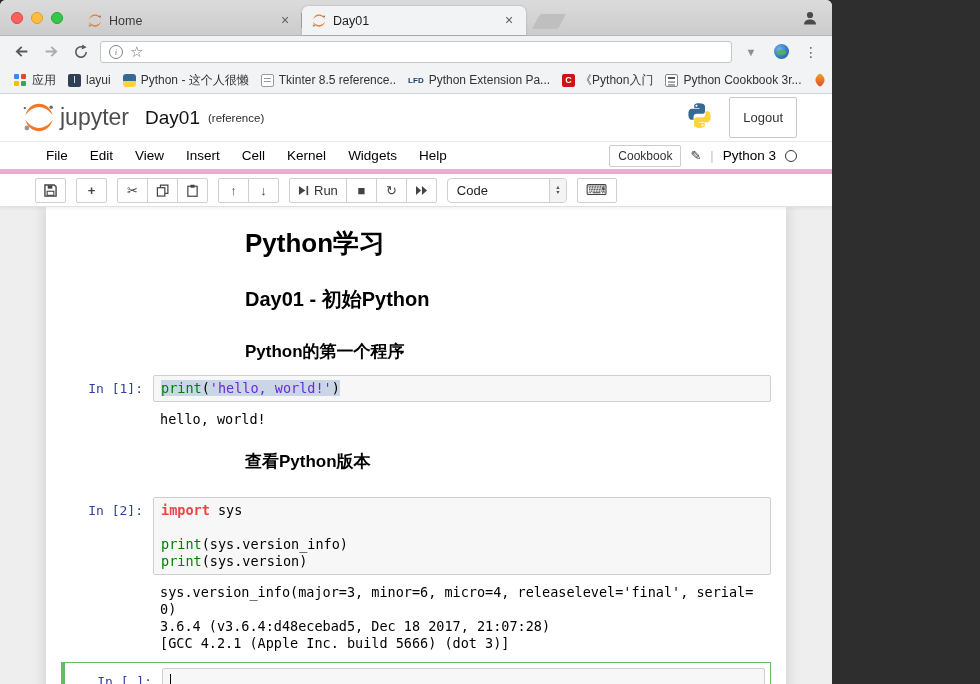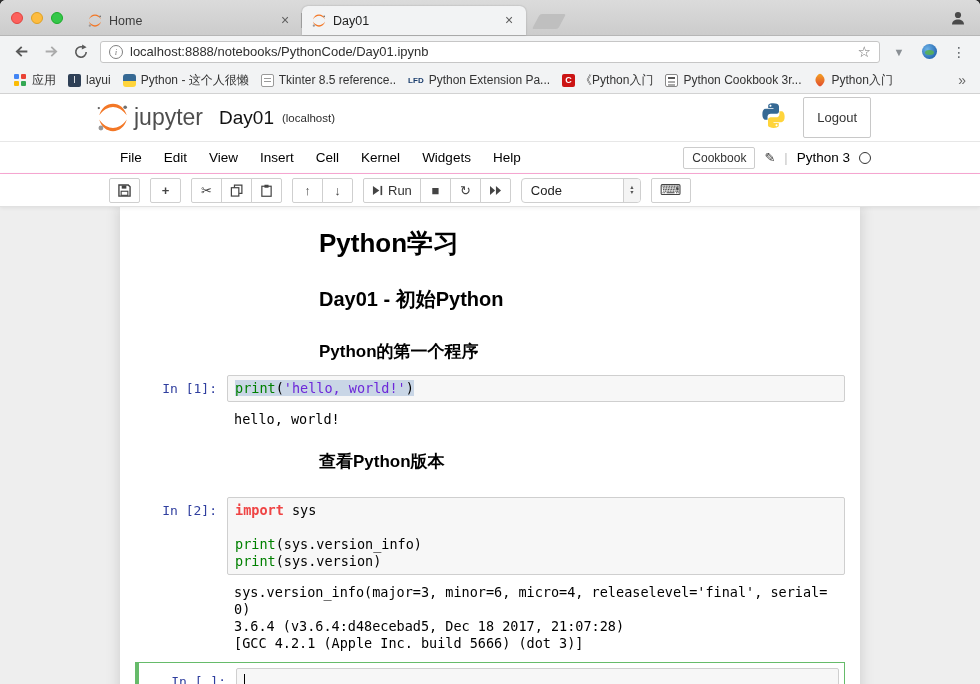--- a/index.html
+++ b/index.html
@@ -1,18 +1,18 @@
 <!DOCTYPE html>
 <html><head>
 <meta charset="utf-8">
 <style>
   * { margin:0; padding:0; box-sizing:border-box; }
   html,body { width:980px; height:684px; overflow:hidden; background:#2e2e2e; }
   body { font-family:"Liberation Sans","DejaVu Sans",sans-serif; }
-  .window { width:980px; height:684px; border-radius:6px 6px 0 0; overflow:hidden; background:#fff; position:relative; }
+  .window { width:832px; height:684px; border-radius:6px 6px 0 0; overflow:hidden; background:#fff; position:relative; }
 
   
   .titlebar { height:36px; background:linear-gradient(#dbdbdb,#cccccc); position:relative; border-bottom:1px solid #b6b6b6; }
   .traffic { position:absolute; left:11px; top:12px; display:flex; gap:8px; }
   .tl { width:12px; height:12px; border-radius:50%; display:inline-block; }
   .tl-red { background:#fc615d; border:1px solid #e0443e; }
   .tl-yellow { background:#fdbc40; border:1px solid #dea123; }
   .tl-green { background:#34c749; border:1px solid #1aab29; }
   .tabs { position:absolute; left:78px; bottom:0; display:flex; align-items:flex-end; height:29px; }
   .tab { width:224px; height:29px; display:flex; align-items:center; padding:0 9px; font-size:12.5px; color:#3c3c3c; position:relative; }
@@ -59,21 +59,21 @@
   .jheader { height:48px; background:#fff; border-bottom:1px solid #e7e7e7; }
   .jwrap { width:762px; margin:0 auto; height:100%; display:flex; align-items:center; position:relative; }
   .jlogo { display:flex; align-items:center; gap:3px; margin-left:-14px; }
   .jlogo-text { font-size:23px; color:#4e4e4e; }
   .jtitle { margin-left:16px; font-size:19px; color:#111; }
   .jautosave { margin-left:8px; font-size:11.5px; color:#2c2c2c; }
   .jh-right { position:absolute; right:0; display:flex; align-items:center; gap:16px; }
   .logout { border:1px solid #c8c8c8; border-radius:2px; background:#fff; padding:12px 13px; font-size:13px; color:#333; }
 
   
-  .jmenubar { height:32px; background:#fff; border-bottom:1px solid #f9a8d4; }
+  .jmenubar { height:32px; background:#fff; border-bottom:5px solid #f9a8d4; }
   .jmenu { display:flex; align-items:center; height:100%; }
   .jmenu-item { padding:7px 11px; font-size:13.5px; color:#000; }
   .jm-right { margin-left:auto; display:flex; align-items:center; gap:9px; }
   .trusted { border:1px solid #ccc; border-radius:2px; padding:3px 8px; font-size:12px; color:#333; background:#fff; }
   .pencil { color:#333; font-size:13px; }
   .vsep { color:#c2c2c2; font-size:13px; }
   .kernel-name { font-size:13.5px; color:#000; }
   .kernel-ind { width:12px; height:12px; border:1.5px solid #333; border-radius:50%; }
 
   
@@ -173,21 +173,20 @@
         </svg>
     </span>
     <span class="nav-btn">
       <svg width="16" height="16" viewBox="0 0 16 16">
           <path d="M13.2 8A5.2 5.2 0 1 1 9.8 3.1" fill="none" stroke="#5a5a5a" stroke-width="1.6"></path>
           <path d="M9.2 0.6l4.4 2.6-4.8 2.2z" fill="#5a5a5a"></path>
         </svg>
     </span>
     <div class="addr">
       <span class="info-badge">i</span>
-      <span class="url">localhost:8888/notebooks/PythonCode/Day01.ipynb</span>
       <span class="star">☆</span>
     </div>
     <span class="nav-btn tri-icon">▼</span>
     <span class="nav-btn">
         <span class="globe-icon"></span>
       </span>
     <span class="nav-btn dots-icon">⋮</span>
   </div>
 
   <div class="bookmarks">
@@ -239,21 +238,21 @@
         <svg width="36" height="30" viewBox="0 0 34 28">
             <path d="M4 15.5c3.5 5.5 9 8 13 8s9.5-2.5 13-8c-2 7-7 11-13 11S6 22.5 4 15.5z" fill="#F37726"></path>
             <path d="M4 11.5c3.5-5.5 9-8 13-8s9.5 2.5 13 8c-2-7-7-11-13-11S6 4.5 4 11.5z" fill="#F37726"></path>
             <circle cx="5.6" cy="23.5" r="2.3" fill="#989798"></circle>
             <circle cx="28.5" cy="3.8" r="1.7" fill="#6f7070"></circle>
             <circle cx="3.6" cy="4.6" r="1.1" fill="#615f5f"></circle>
           </svg>
         <span class="jlogo-text">jupyter</span>
       </div>
       <span class="jtitle">Day01</span>
-      <span class="jautosave">(localhost)</span>
+      <span class="jautosave">(reference)</span>
       <div class="jh-right">
         <span>
           <svg width="27" height="27" viewBox="0 0 24 24">
               <path fill="#366994" d="M11.9 1C7 1 7.3 3.1 7.3 3.1v2.2h4.7v.7H5.4S2.1 5.6 2.1 10.8c0 5.1 2.9 4.9 2.9 4.9h1.7v-2.3s-.1-2.9 2.8-2.9h4.7s2.7.1 2.7-2.6V4.1S17.3 1 11.9 1zM9.3 2.4c.5 0 .9.4.9.9s-.4.9-.9.9-.9-.4-.9-.9.4-.9.9-.9z"></path>
               <path fill="#FFD43B" d="M12.1 23c4.9 0 4.6-2.1 4.6-2.1v-2.2H12v-.7h6.6s3.3.4 3.3-4.8c0-5.1-2.9-4.9-2.9-4.9h-1.7v2.3s.1 2.9-2.8 2.9H9.8s-2.7-.1-2.7 2.6v4.4S6.7 23 12.1 23zm2.6-1.4c-.5 0-.9-.4-.9-.9s.4-.9.9-.9.9.4.9.9-.4.9-.9.9z"></path>
             </svg>
         </span>
         <button class="logout">Logout</button>
       </div>
     </div>

